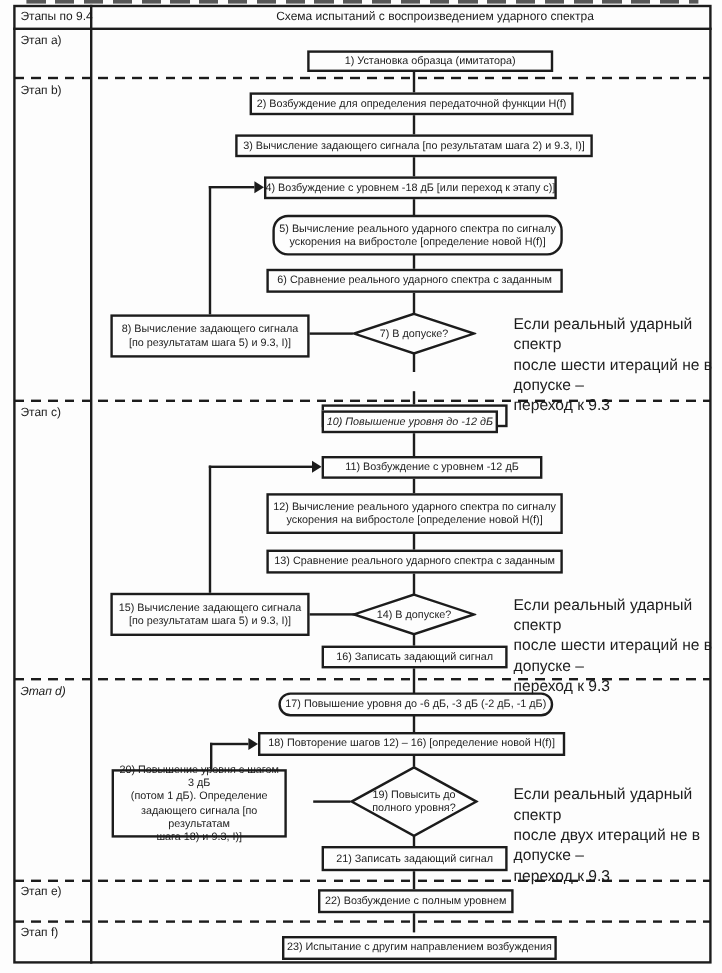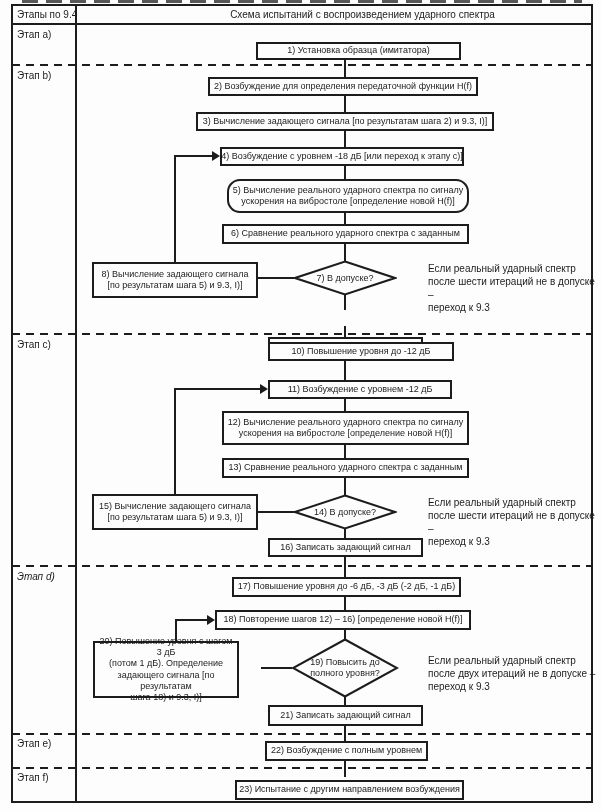--- a/index.html
+++ b/index.html
@@ -31,21 +31,21 @@
     border-top:5px solid transparent; border-bottom:5px solid transparent;
     border-left:8px solid var(--ink);
   }
   .diamond { position:absolute; }
   .diamond svg { display:block; }
   .diamond-label {
     position:absolute; left:0; top:0; right:0; bottom:0;
     display:flex; align-items:center; justify-content:center;
     text-align:center; font-size:9px; line-height:1.2; white-space:pre-line;
   }
-  .note { position:absolute; font-size:10px; line-height:1.3; white-space:pre-line; }
+  .note { position:absolute; font-size:13px; line-height:1.3; white-space:pre-line; }
   .scan-artifact {
     position:absolute; left:22px; top:0; width:560px; height:3px;
     background:repeating-linear-gradient(90deg,#3a3a3a 0 16px, transparent 16px 24px);
     opacity:.85;
   }
 </style>
 </head>
 <body>
 
 <div id="canvas">
@@ -110,29 +110,29 @@
   <div class="box nowrap" style="left:256px; top:42px;  width:205px; height:18px;">1) Установка образца (имитатора)</div>
   <div class="box nowrap" style="left:208px; top:77px;  width:270px; height:19px;">2) Возбуждение для определения передаточной функции H(f)</div>
   <div class="box nowrap" style="left:196px; top:112px; width:298px; height:19px;">3) Вычисление задающего сигнала [по результатам шага 2) и 9.3, I)]</div>
   <div class="box nowrap" style="left:220px; top:147px; width:244px; height:19px;">4) Возбуждение с уровнем -18 дБ [или переход к этапу c)]</div>
   <div class="box" style="left:227px; top:179px; width:242px; height:34px;border-radius:13px;">5) Вычисление реального ударного спектра по сигналу
 ускорения на вибростоле [определение новой H(f)]</div>
   <div class="box nowrap" style="left:222px; top:224px; width:247px; height:20px;">6) Сравнение реального ударного спектра с заданным</div>
   <div class="box" style="left:92px;  top:262px; width:166px; height:36px;">8) Вычисление задающего сигнала
 [по результатам шага 5) и 9.3, I)]</div>
   <div class="box nowrap" style="left:268px; top:309px; width:155px; height:19px;margin-top:28px;">9) Записать задающий сигнал</div>
-  <div class="box nowrap" style="left:268px; top:342px; width:186px; height:19px;">10) Повышение уровня до -12 дБ</div>
+  <div class="box nowrap" style="left:268px; top:342px; width:147px; height:19px;font-style:italic;">10) Повышение уровня до -12 дБ</div>
   <div class="box nowrap" style="left:268px; top:380px; width:184px; height:19px;">11) Возбуждение с уровнем -12 дБ</div>
   <div class="box" style="left:222px; top:411px; width:247px; height:34px;">12) Вычисление реального ударного спектра по сигналу
 ускорения на вибростоле [определение новой H(f)]</div>
   <div class="box nowrap" style="left:222px; top:458px; width:247px; height:20px;">13) Сравнение реального ударного спектра с заданным</div>
   <div class="box" style="left:92px;  top:494px; width:166px; height:36px;">15) Вычисление задающего сигнала
 [по результатам шага 5) и 9.3, I)]</div>
   <div class="box nowrap" style="left:268px; top:538px; width:155px; height:19px;">16) Записать задающий сигнал</div>
-  <div class="box nowrap" style="left:232px; top:577px; width:229px; height:20px;">17) Повышение уровня до -6 дБ, -3 дБ (-2 дБ, -1 дБ)</div>
+  <div class="box nowrap" style="left:232px; top:577px; width:229px; height:20px;border-radius:10px;">17) Повышение уровня до -6 дБ, -3 дБ (-2 дБ, -1 дБ)</div>
   <div class="box nowrap" style="left:215px; top:610px; width:256px; height:20px;">18) Повторение шагов 12) – 16) [определение новой H(f)]</div>
   <div class="box" style="left:93px;  top:641px; width:146px; height:57px;">20) Повышение уровня с шагом 3 дБ
 (потом 1 дБ). Определение
 задающего сигнала [по результатам
 шага 18) и 9.3, I)]</div>
   <div class="box nowrap" style="left:268px; top:705px; width:155px; height:21px;">21) Записать задающий сигнал</div>
   <div class="box nowrap" style="left:265px; top:741px; width:163px; height:20px;">22) Возбуждение с полным уровнем</div>
   <div class="box nowrap" style="left:235px; top:780px; width:229px; height:20px;text-align:right;">23) Испытание с другим направлением возбуждения</div>
 
   <div class="diamond" style="left:293px; top:260px; width:104px; height:36px;">

